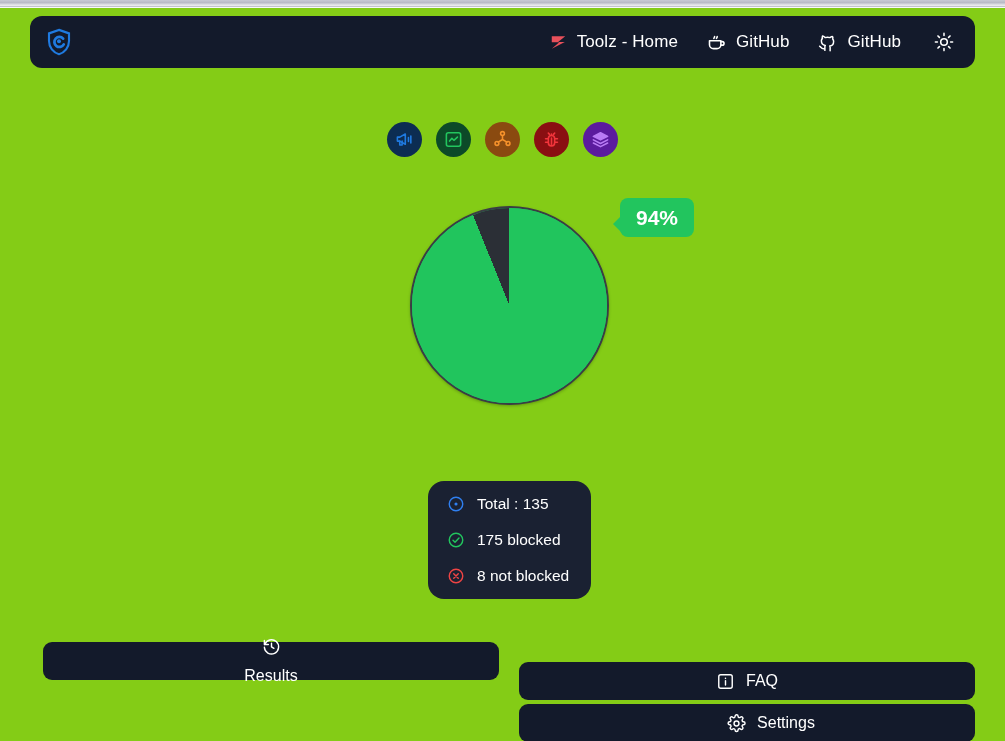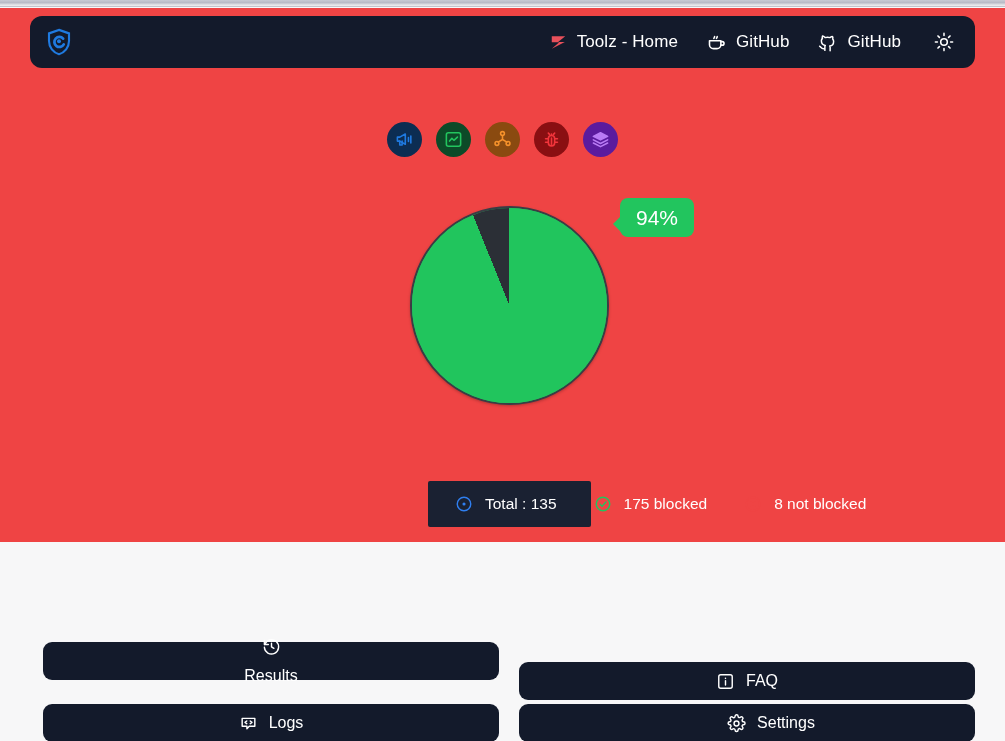--- a/index.html
+++ b/index.html
@@ -23,22 +23,22 @@
     width: 1005px;
     height: 7px;
     background: linear-gradient(180deg,#c9cbd4 0%, #b8bac6 45%, #d9dade 70%, #efeff1 100%);
     border-bottom: 1px solid #c2c4cc;
   }
 
   .page {
     position: absolute;
     top: 8px; left: 0;
     width: 1005px;
-    height: 534px;
-    background: #ef4444;
+    height: 733px;
+    background: #84cc16;
   }
 
   
   .navbar {
     position: absolute;
     top: 8px;
     left: 30px;
     width: 945px;
     height: 52px;
     background: #131a2b;
@@ -121,21 +121,21 @@
     background: conic-gradient(from 0deg, #21c55d 0deg 338deg, #2b2f36 338deg 360deg);
   }
 
   .badge {
     position: absolute;
     left: 620px;
     top: 1px;
     background: #22c55e;
     color: #ffffff;
     font-size: 21px;
-    font-weight: normal;
+    font-weight: bold;
     border-radius: 8px;
     padding: 9px 16px;
     line-height: 1;
   }
   .badge::before {
     content: "";
     position: absolute;
     left: -7px;
     top: 18px;
     width: 0; height: 0;
@@ -164,24 +164,24 @@
     font-family: "Liberation Sans", sans-serif;
   }
 
   
   .stats-card {
     position: absolute;
     top: 473px;
     left: 428px;
     width: 163px;
     background: #1a2132;
-    border-radius: 2px;
-    padding: 14px 0 14px 8px;
-    display: flex;
-    flex-direction: row;
+    border-radius: 16px;
+    padding: 14px 0 14px 0;
+    display: flex;
+    flex-direction: column;
     gap: 18px;
   }
   .stat-row {
     display: flex;
     align-items: center;
     gap: 12px;
     padding-left: 19px;
     color: #ffffff;
     font-size: 15.5px;
     white-space: nowrap;
@@ -370,29 +370,20 @@
     <span class="btn-ico">
       <svg width="19" height="19" viewBox="0 0 24 24" fill="none" stroke="#fff" stroke-width="1.8" stroke-linecap="round" stroke-linejoin="round">
         <rect x="3.5" y="3.5" width="17" height="17" rx="2.5"></rect>
         <path d="M12 11v5.5"></path>
         <circle cx="12" cy="8" r="1" fill="#fff" stroke="none"></circle>
       </svg>
     </span>
     <span>FAQ</span>
   </button>
 
-  <button class="action-btn" id="btn-logs">
-    <span class="btn-ico">
-      <svg width="19" height="19" viewBox="0 0 24 24" fill="none" stroke="#fff" stroke-width="1.8" stroke-linecap="round" stroke-linejoin="round">
-        <path d="M4 5.5h16v10H13l-3 3v-3H4v-10z"></path>
-        <path d="M9.8 8.8 7.6 10.5l2.2 1.7M14.2 8.8l2.2 1.7-2.2 1.7"></path>
-      </svg>
-    </span>
-    <span>Logs</span>
-  </button>
 
   <button class="action-btn" id="btn-settings">
     <span class="btn-ico">
       <svg width="19" height="19" viewBox="0 0 24 24" fill="none" stroke="#fff" stroke-width="1.8" stroke-linecap="round" stroke-linejoin="round">
         <circle cx="12" cy="12" r="3.1"></circle>
         <path d="M19.2 14.4a1.6 1.6 0 0 0 .3 1.8l.1.1a1.9 1.9 0 1 1-2.7 2.7l-.1-.1a1.6 1.6 0 0 0-1.8-.3 1.6 1.6 0 0 0-1 1.5v.2a1.9 1.9 0 1 1-3.8 0v-.1a1.6 1.6 0 0 0-1-1.5 1.6 1.6 0 0 0-1.8.3l-.1.1a1.9 1.9 0 1 1-2.7-2.7l.1-.1a1.6 1.6 0 0 0 .3-1.8 1.6 1.6 0 0 0-1.5-1h-.2a1.9 1.9 0 1 1 0-3.8h.1a1.6 1.6 0 0 0 1.5-1 1.6 1.6 0 0 0-.3-1.8l-.1-.1a1.9 1.9 0 1 1 2.7-2.7l.1.1a1.6 1.6 0 0 0 1.8.3h.1a1.6 1.6 0 0 0 1-1.5v-.2a1.9 1.9 0 1 1 3.8 0v.1a1.6 1.6 0 0 0 1 1.5 1.6 1.6 0 0 0 1.8-.3l.1-.1a1.9 1.9 0 1 1 2.7 2.7l-.1.1a1.6 1.6 0 0 0-.3 1.8v.1a1.6 1.6 0 0 0 1.5 1h.2a1.9 1.9 0 1 1 0 3.8h-.1a1.6 1.6 0 0 0-1.5 1z"></path>
       </svg>
     </span>
     <span>Settings</span>
   </button>

